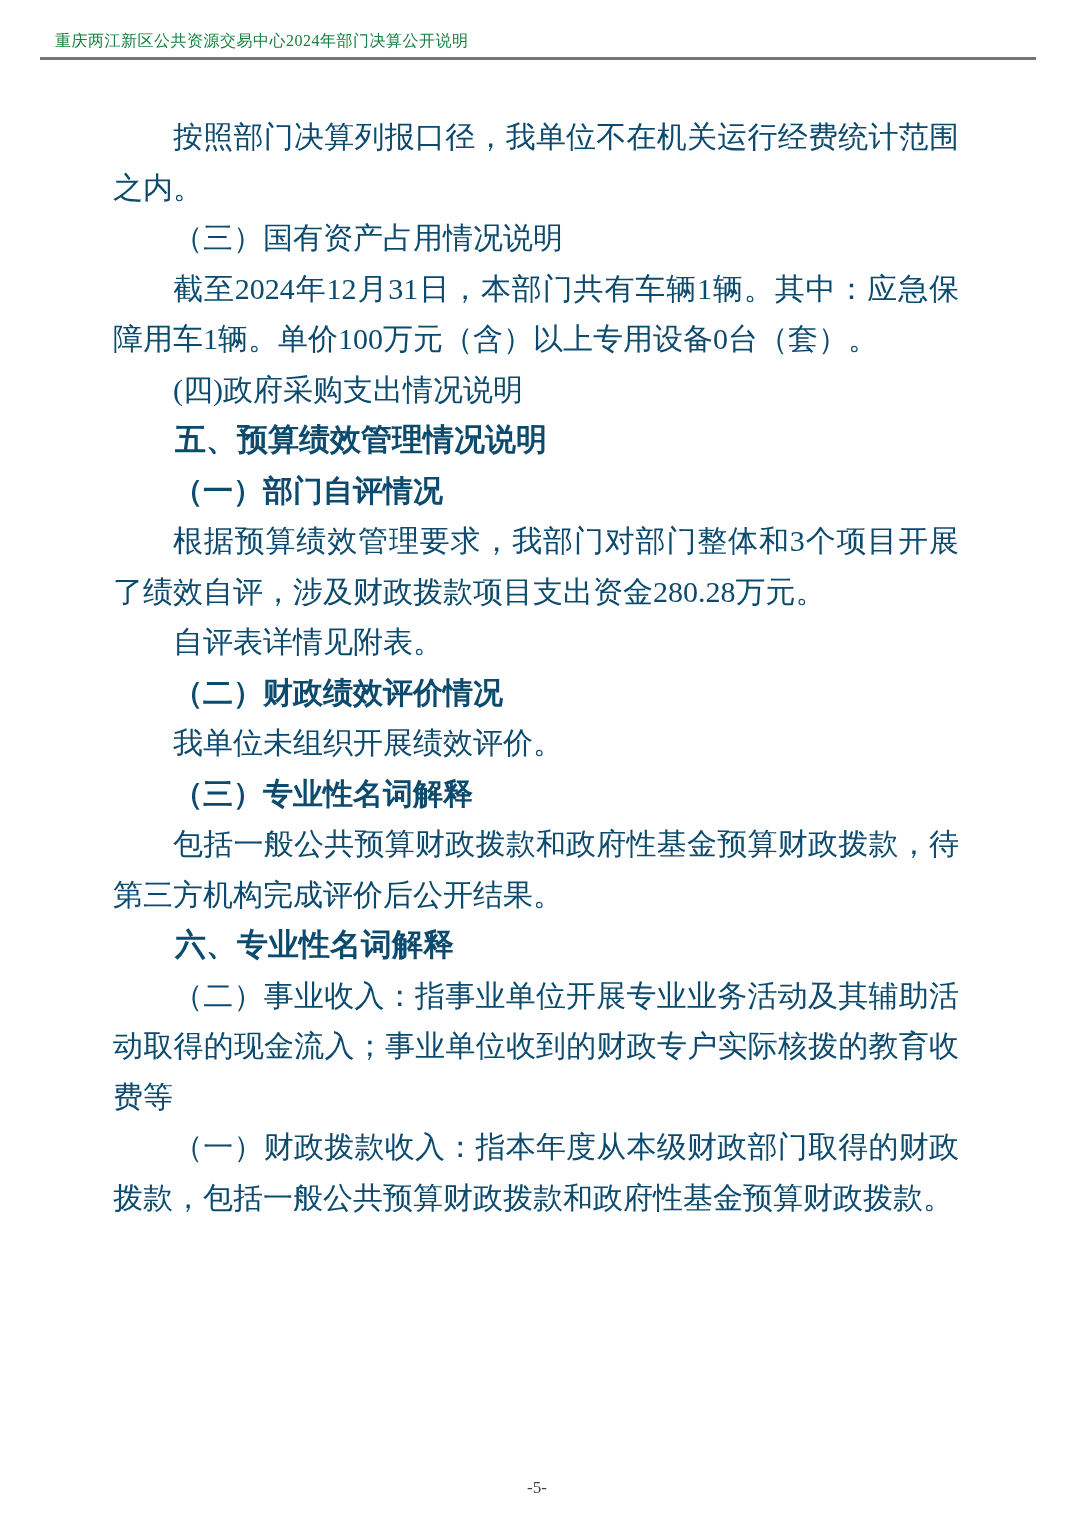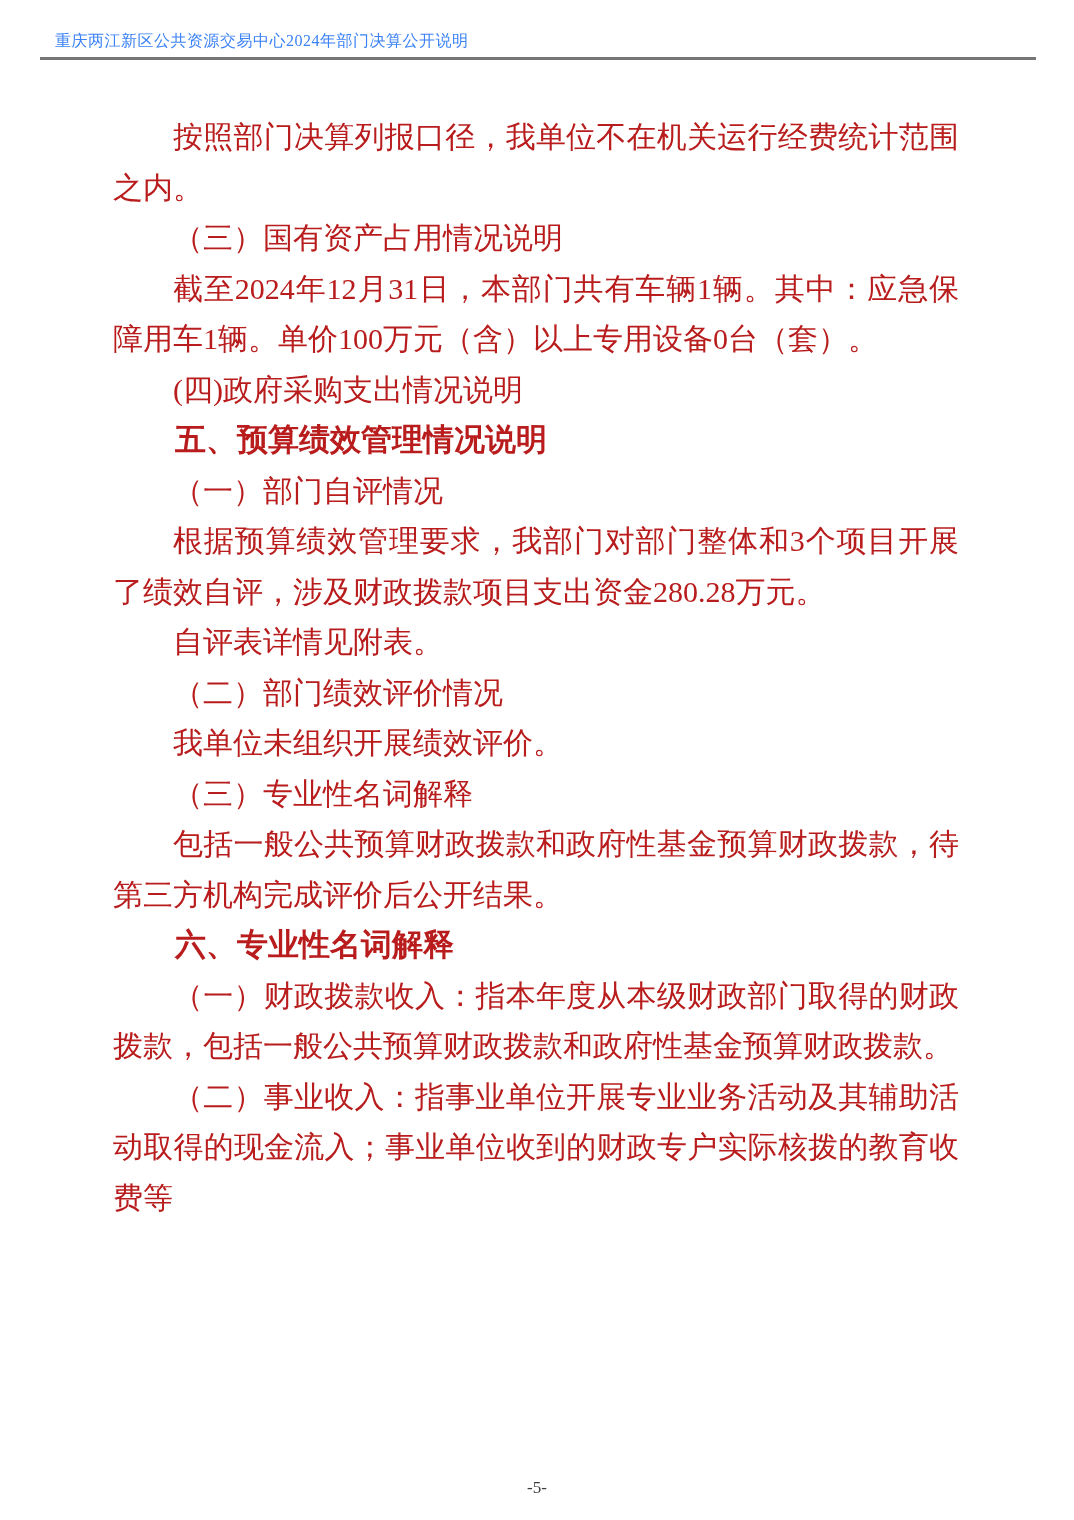--- a/index.html
+++ b/index.html
@@ -15,21 +15,21 @@
     overflow: hidden;
     color: #1a1a1a;
     font-family: "Liberation Serif", "DejaVu Serif", serif;
   }
   .header-title {
     position: absolute;
     left: 55px;
     top: 30px;
     font-size: 16px;
     line-height: 22px;
-    color: #3b82f6;
+    color: #15803d;
     letter-spacing: 0.5px;
     white-space: nowrap;
     font-family: "Liberation Serif", "DejaVu Serif", serif;
     text-align: right;
   }
   .header-rule {
     position: absolute;
     left: 40px;
     width: 996px;
     top: 57px;
@@ -43,29 +43,29 @@
     width: 846px;
   }
   .content p {
     margin: 0;
     padding: 0;
     font-size: 30px;
     line-height: 50.5px;
     text-align: justify;
     text-justify: inter-character;
     text-indent: 2em;
-    color: #b91c1c;
+    color: #0c4a6e;
   }
   .content p.s-body {
     font-family: "Liberation Serif", "DejaVu Serif", serif;
     font-weight: normal;
   }
   .content p.s-heading-minor {
     font-family: "Liberation Serif", "DejaVu Serif", serif;
-    font-weight: normal;
+    font-weight: bold;
   }
   .content p.s-heading-minor-bold {
     font-family: "Liberation Serif", "DejaVu Serif", serif;
     font-weight: normal;
   }
   .content p.s-heading-major {
     font-family: Liberation Sans, sans-serif;
     font-weight: bold;
     font-size: 31px;
   }
@@ -91,24 +91,24 @@
 
   <div class="content">
       <p class="s-body">按照部门决算列报口径，我单位不在机关运行经费统计范围之内。</p>
       <p class="s-heading-minor-bold">（三）国有资产占用情况说明</p>
       <p class="s-body">截至2024年12月31日，本部门共有车辆1辆。其中：应急保障用车1辆。单价100万元（含）以上专用设备0台（套）。</p>
       <p class="s-heading-minor-bold">(四)政府采购支出情况说明</p>
       <p class="s-heading-major">五、预算绩效管理情况说明</p>
       <p class="s-heading-minor">（一）部门自评情况</p>
       <p class="s-body">根据预算绩效管理要求，我部门对部门整体和3个项目开展了绩效自评，涉及财政拨款项目支出资金280.28万元。</p>
       <p class="s-body">自评表详情见附表。</p>
-      <p class="s-heading-minor">（二）部门绩效评价情况</p>
+      <p class="s-heading-minor">（二）财政绩效评价情况</p>
       <p class="s-body">我单位未组织开展绩效评价。</p>
       <p class="s-heading-minor">（三）专业性名词解释</p>
       <p class="s-body">包括一般公共预算财政拨款和政府性基金预算财政拨款，待第三方机构完成评价后公开结果。</p>
       <p class="s-heading-major">六、专业性名词解释</p>
+      <p class="s-body">（二）事业收入：指事业单位开展专业业务活动及其辅助活动取得的现金流入；事业单位收到的财政专户实际核拨的教育收费等</p>
       <p class="s-body">（一）财政拨款收入：指本年度从本级财政部门取得的财政拨款，包括一般公共预算财政拨款和政府性基金预算财政拨款。</p>
-      <p class="s-body">（二）事业收入：指事业单位开展专业业务活动及其辅助活动取得的现金流入；事业单位收到的财政专户实际核拨的教育收费等</p>
     </div>
 
   <div class="footer">-5-</div>
 
 </div>
 
 </body></html>

